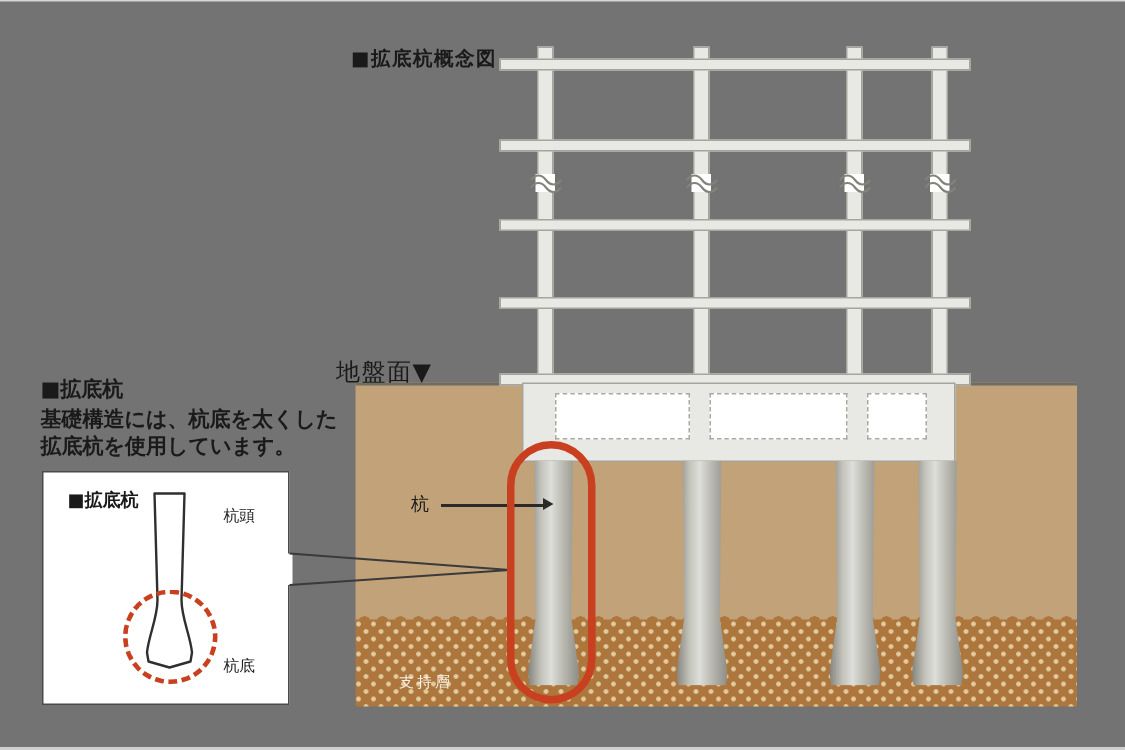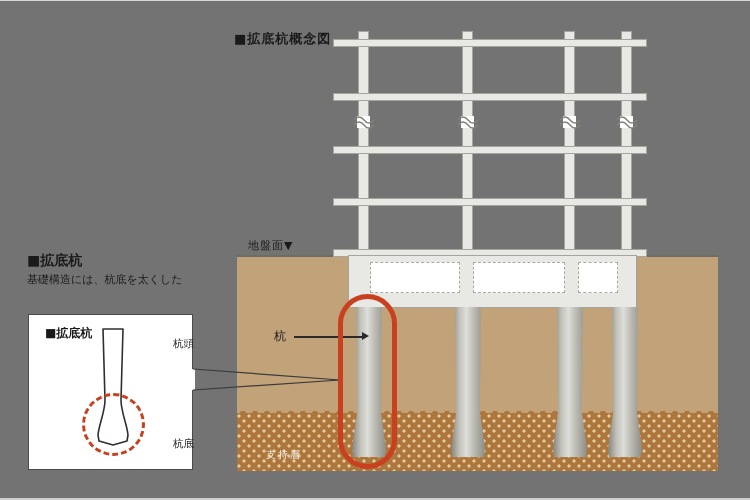--- a/index.html
+++ b/index.html
@@ -35,32 +35,32 @@
   
   .pile{top:306px;width:34px;height:150px;
     background:linear-gradient(90deg,var(--pile-edge) 0%,#c2c2ba 25%,var(--pile-mid) 45%,#b5b5ad 72%,#8d8d85 100%);
     clip-path:polygon(12% 0%,88% 0%,85% 70%,100% 94%,97% 100%,3% 100%,0% 94%,15% 70%);}
   
   .red-stadium{left:338px;top:293px;width:59px;height:175px;border:5px solid var(--highlight-red);
     border-radius:30px;box-sizing:border-box;}
   .red-dash-circle{left:82px;top:392px;width:63px;height:63px;border:3px dashed var(--highlight-red);
     border-radius:50%;box-sizing:border-box;}
   .title{left:234px;top:29px;font-size:13px;font-weight:bold;letter-spacing:1px;}
-  .ground-label{left:248px;top:237px;font-size:11px;letter-spacing:1px;}
+  .ground-label{left:224px;top:237px;font-size:16px;letter-spacing:1px;}
   .bearing-label{left:266px;top:447px;font-size:10px;color:#f4f0e6;letter-spacing:2px;}
   .pile-label{left:274px;top:327px;font-size:12px;}
   .arrow-line{left:294px;top:335px;width:70px;height:1.5px;background:#2a2a2a;}
   .arrow-head{left:362px;top:331px;width:0;height:0;border-left:7px solid #2a2a2a;
     border-top:4px solid transparent;border-bottom:4px solid transparent;}
   .note{left:27px;top:250px;width:210px;line-height:18px;}
   .note .head{font-size:14px;font-weight:bold;margin-bottom:2px;}
-  .note .line{font-size:11px;}
+  .note .line{font-size:14px;font-weight:bold;}
   .inset{left:28px;top:313px;width:165px;height:156px;background:#fff;border:1.5px solid #4a4a4a;box-sizing:border-box;}
   .inset-title{left:45px;top:324px;font-size:12px;font-weight:bold;}
-  .inset-label{font-size:10.5px;margin-left:24px;}
+  .inset-label{font-size:10.5px;}
   .callout{left:190px;top:364px;}
 </style>
 </head>
 <body>
 
 <div class="canvas">
 
   <div class="abs soil"></div>
   <div class="abs bearing"></div>
 
@@ -109,20 +109,21 @@
   <div class="abs title">■拡底杭概念図</div>
   <div class="abs ground-label">地盤面▼</div>
   <div class="abs bearing-label">支持層</div>
   <div class="abs pile-label">杭</div>
   <div class="abs arrow-line"></div>
   <div class="abs arrow-head"></div>
 
   <div class="abs note">
     <div class="head">■拡底杭</div>
     <div class="line">基礎構造には、杭底を太くした</div>
+    <div class="line">拡底杭を使用しています。</div>
   </div>
 
   <div class="abs inset"></div>
   <div class="abs inset-title">■拡底杭</div>
   <svg class="abs" style="left:92px;top:327px" width="42" height="124" viewBox="0 0 42 124">
     <path d="M11,1 L31,1 L29,72 C29,84 35,96 36,107 L35,113 L21,117 L7,113 L6,107 C7,96 13,84 13,72 Z" fill="#ffffff" stroke="#2f2f2f" stroke-width="1.6" stroke-linejoin="round"></path>
   </svg>
   <div class="abs inset-label" style="left:149px;top:336px">杭頭</div>
   <div class="abs inset-label" style="left:149px;top:436px">杭底</div>
 

